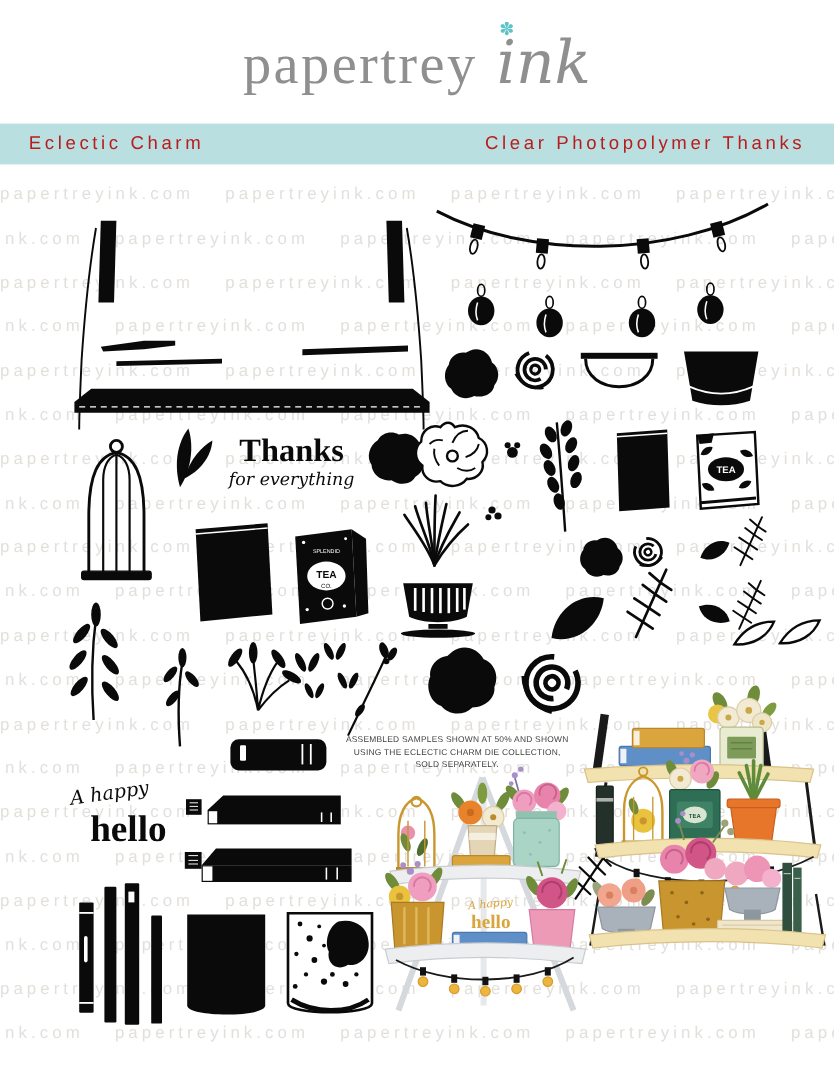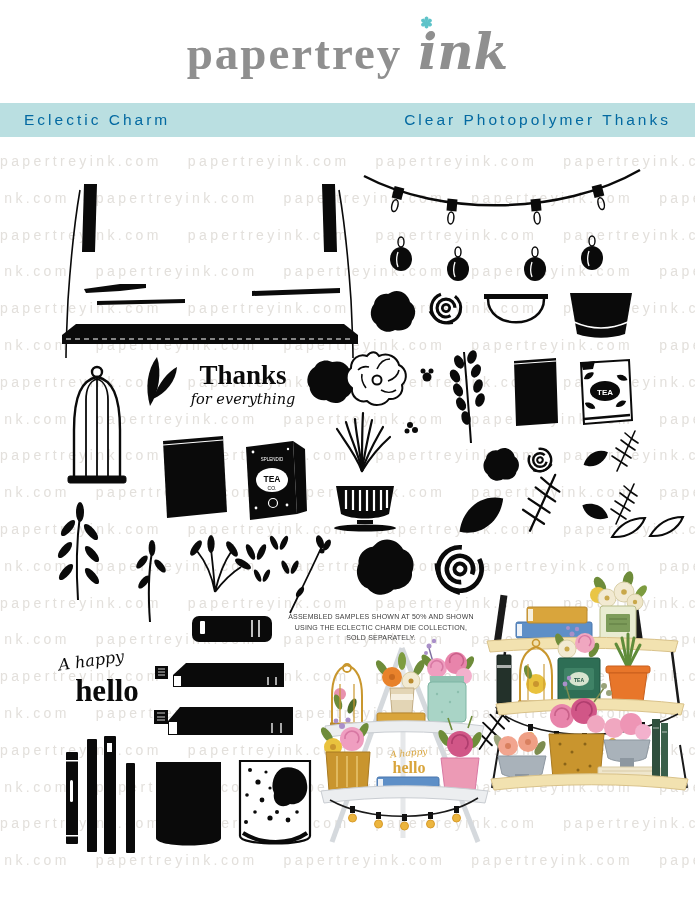--- a/index.html
+++ b/index.html
@@ -1,27 +1,27 @@
 <!DOCTYPE html>
 <html><head>
 <meta charset="utf-8">
 <style>
   html,body{margin:0;padding:0;background:#fff;}
   .page{position:relative;width:695px;height:900px;background:#fff;overflow:hidden;
         font-family:"Liberation Sans",sans-serif;}
   .header{position:absolute;top:0;left:0;width:695px;height:103px;background:#fff;
-          display:flex;align-items:center;justify-content:center;z-index:3;font-weight:bold;}
+          display:flex;align-items:center;justify-content:center;z-index:3;}
   .logo{color:#8f8f8f;font-family:"Liberation Serif",serif;font-size:47px;
         letter-spacing:2px;display:flex;align-items:baseline;}
   .ink-wrap{position:relative;margin-left:16px;font-style:italic;
         font-family:"DejaVu Serif",serif;font-size:50px;color:#8f8f8f;letter-spacing:0;}
   .flower{position:absolute;top:-8px;left:2px;font-size:15px;color:#5ec3c9;font-style:normal;}
   .banner{position:absolute;top:103px;left:0;width:695px;height:34px;background:#badfe1;
           display:flex;align-items:center;justify-content:space-between;
-          padding:0 24px;box-sizing:border-box;color:#0369a1;font-size:15.5px;
+          padding:0 24px;box-sizing:border-box;color:#b91c1c;font-size:15.5px;
           letter-spacing:3px;z-index:3;}
   #watermark{position:absolute;top:143px;left:0;width:695px;height:747px;overflow:hidden;
           color:#e3e0dc;font-size:14px;letter-spacing:3.4px;z-index:0;}
   .wm-row{height:36.8px;line-height:36.8px;white-space:nowrap;}
   .wm-row span{margin-right:26px;}
   .wm-odd{margin-left:-92px;}
   svg.art{position:absolute;top:0;left:0;z-index:1;}
   .disclaimer{position:absolute;top:612px;left:288px;width:186px;text-align:center;
           font-size:7px;line-height:1.5;color:#3e3e3e;letter-spacing:.2px;z-index:2;}
 </style>

